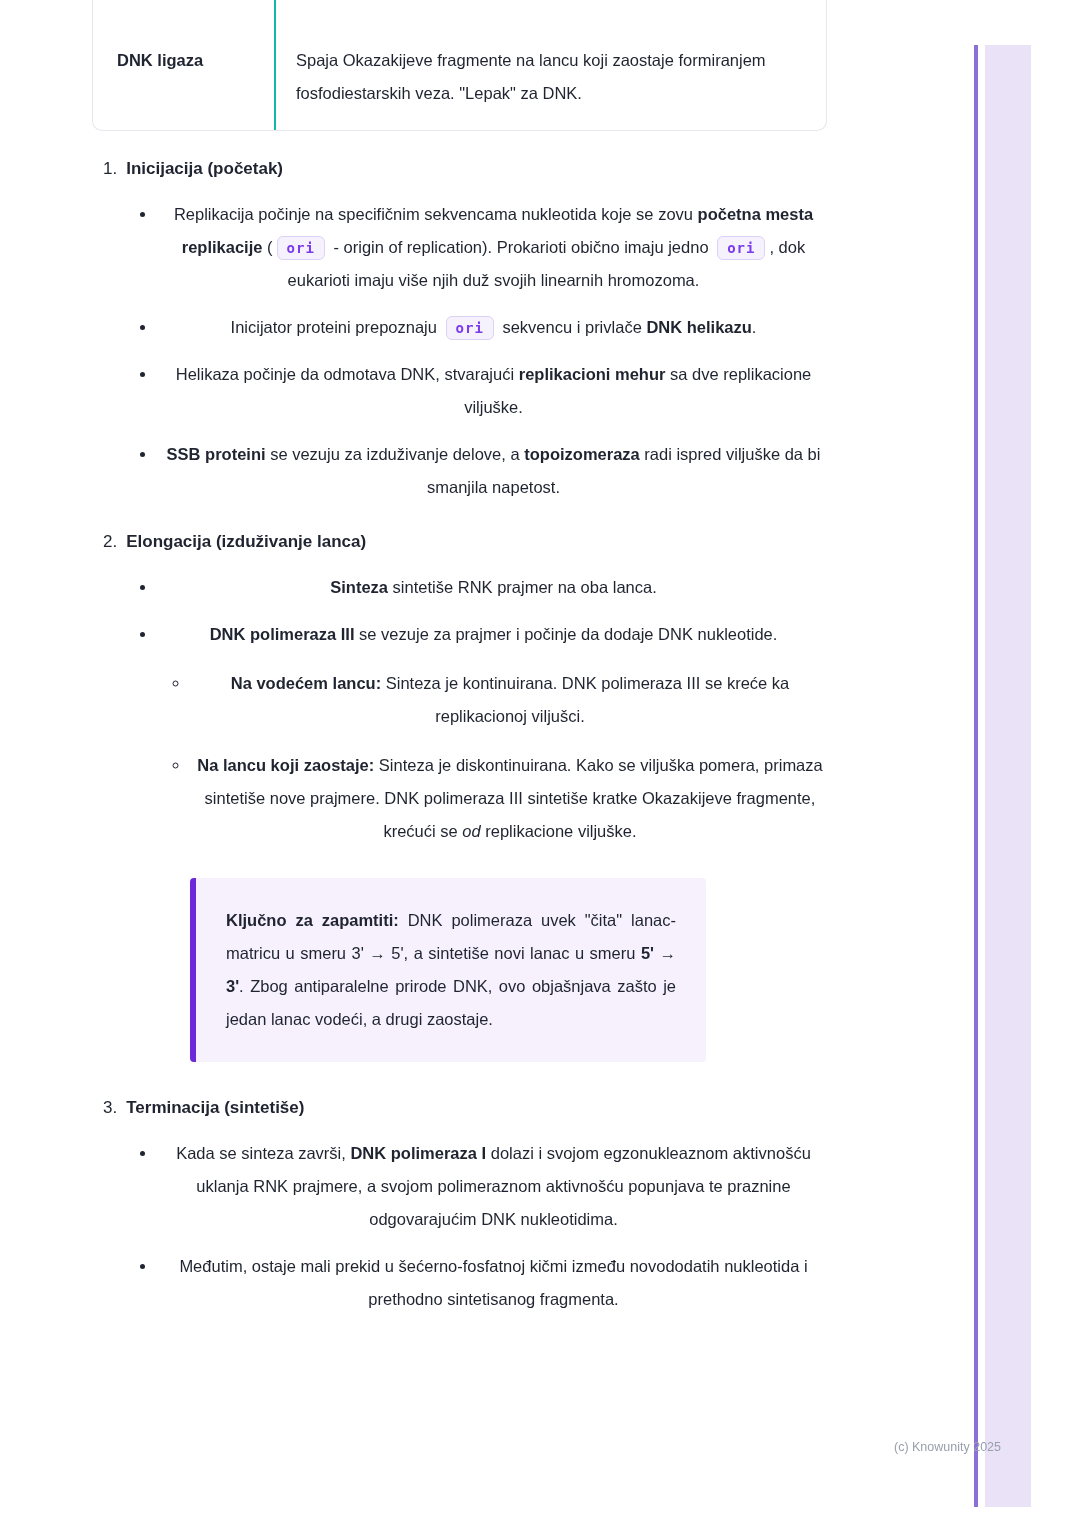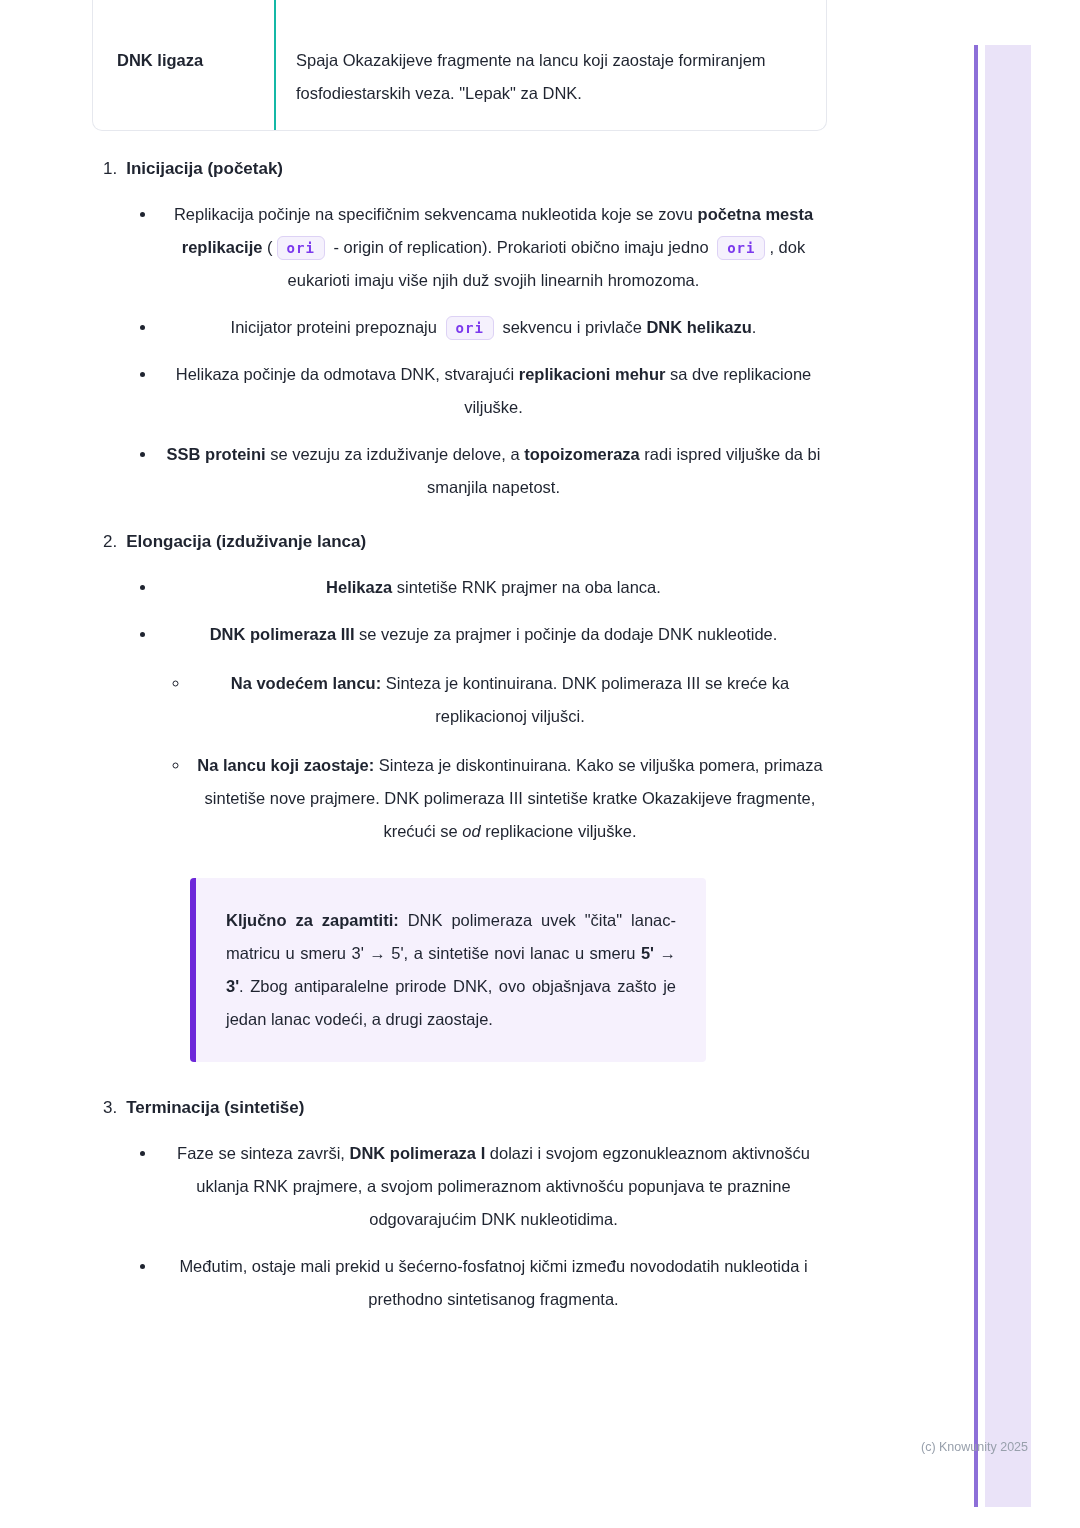--- a/index.html
+++ b/index.html
@@ -54,21 +54,21 @@
     background:var(--callout-bg,#f6f1fd);
     border-left:6px solid var(--callout-border,#6d28d9);
     border-radius:4px; padding:26px 30px;
     font-size:16.5px; line-height:33px; text-align:justify;
   }
 
   .side-line  { position:absolute; left:974px; top:45px; width:4px;  height:1462px; background:var(--side-line,#8d6fd8); }
   .side-strip { position:absolute; left:985px; top:45px; width:46px; height:1462px; background:var(--side-strip,#eae3f8); }
 
   .footer {
-    position:absolute; right:52px; top:1440px; z-index:2;
+    position:absolute; right:79px; top:1440px; z-index:2;
     font-size:12.5px; color:#98a0ac;
   }
 </style>
 </head>
 <body>
 
 <div class="page">
   <div class="side-line"></div>
   <div class="side-strip"></div>
 
@@ -92,41 +92,41 @@
         <li><span class="rich"><span class="b">SSB proteini</span><span> se vezuju za izduživanje delove, a </span><span class="b">topoizomeraza</span><span> radi ispred viljuške da bi smanjila napetost.</span></span></li>
       </ul>
     </div>
 
     <div class="num-item">
       <div class="num-head">
         <span class="num">2.</span>
         <span class="num-title">Elongacija (izduživanje lanca)</span>
       </div>
       <ul class="bullets">
-        <li><span class="rich"><span class="b">Helikaza</span><span> sintetiše RNK prajmer na oba lanca.</span></span></li>
+        <li><span class="rich"><span class="b">Sinteza</span><span> sintetiše RNK prajmer na oba lanca.</span></span></li>
         <li>
           <span class="rich"><span class="b">DNK polimeraza III</span><span> se vezuje za prajmer i počinje da dodaje DNK nukleotide.</span></span>
           <ul class="sub">
             <li><span class="rich"><span class="b">Na vodećem lancu:</span><span> Sinteza je kontinuirana. DNK polimeraza III se kreće ka replikacionoj viljušci.</span></span></li>
             <li><span class="rich"><span class="b">Na lancu koji zaostaje:</span><span> Sinteza je diskontinuirana. Kako se viljuška pomera, primaza sintetiše nove prajmere. DNK polimeraza III sintetiše kratke Okazakijeve fragmente, krećući se </span><span class="i">od</span><span> replikacione viljuške.</span></span></li>
           </ul>
         </li>
       </ul>
       <div class="callout">
         <span class="rich"><span class="b">Ključno za zapamtiti:</span><span> DNK polimeraza uvek "čita" lanac-matricu u smeru 3' → 5', a sintetiše novi lanac u smeru </span><span class="b">5' → 3'</span><span>. Zbog antiparalelne prirode DNK, ovo objašnjava zašto je jedan lanac vodeći, a drugi zaostaje.</span></span>
       </div>
     </div>
 
     <div class="num-item">
       <div class="num-head">
         <span class="num">3.</span>
         <span class="num-title">Terminacija (sintetiše)</span>
       </div>
       <ul class="bullets">
-        <li><span class="rich"><span>Faze se sinteza završi, </span><span class="b">DNK polimeraza I</span><span> dolazi i svojom egzonukleaznom aktivnošću uklanja RNK prajmere, a svojom polimeraznom aktivnošću popunjava te praznine odgovarajućim DNK nukleotidima.</span></span></li>
+        <li><span class="rich"><span>Kada se sinteza završi, </span><span class="b">DNK polimeraza I</span><span> dolazi i svojom egzonukleaznom aktivnošću uklanja RNK prajmere, a svojom polimeraznom aktivnošću popunjava te praznine odgovarajućim DNK nukleotidima.</span></span></li>
         <li><span class="rich"><span>Međutim, ostaje mali prekid u šećerno-fosfatnoj kičmi između novododatih nukleotida i prethodno sintetisanog fragmenta.</span></span></li>
       </ul>
     </div>
 
   </div>
 
   <div class="footer">(c) Knowunity 2025</div>
 </div>
 
 </body></html>

